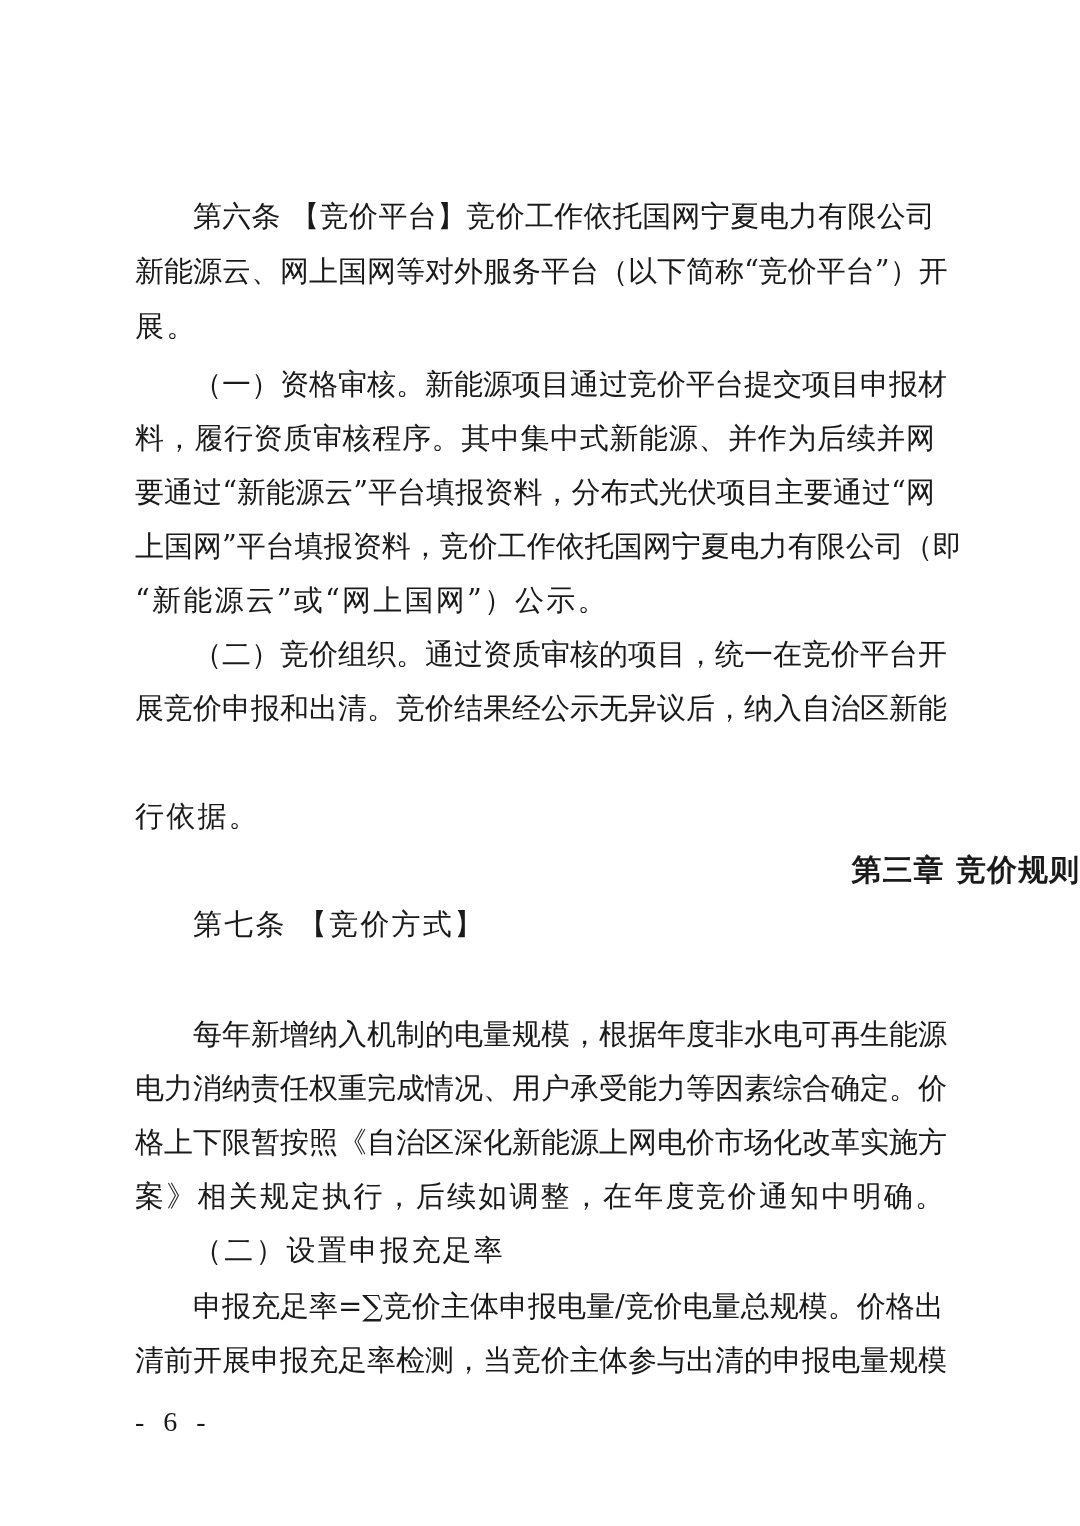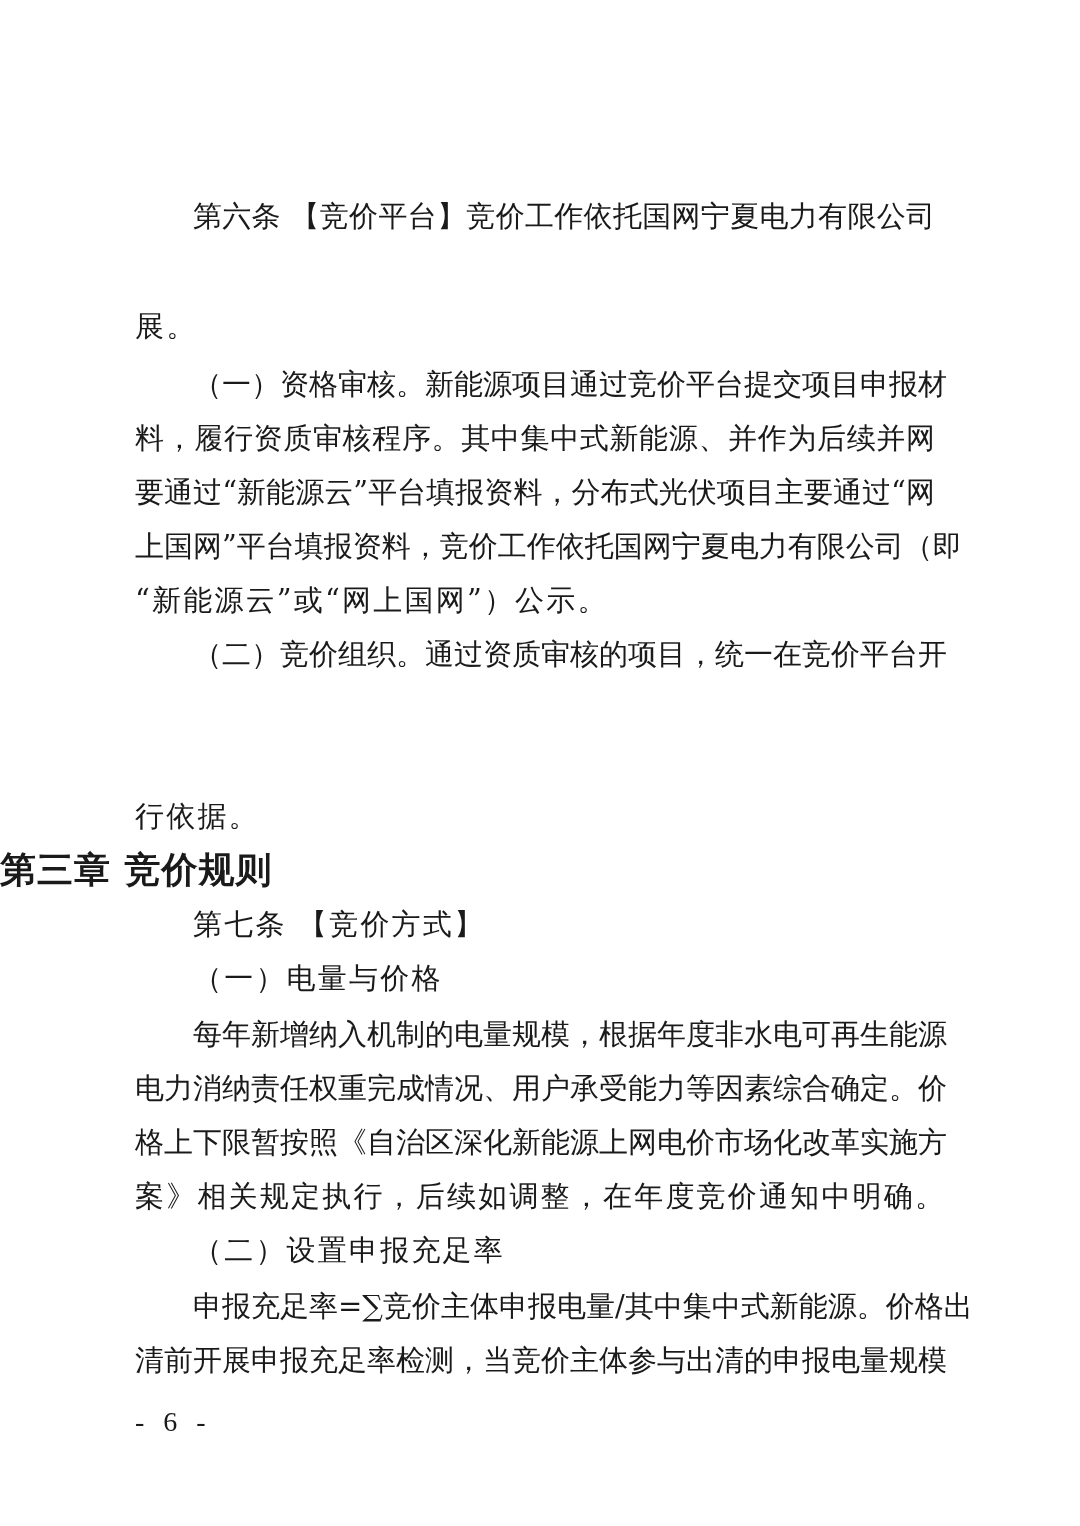--- a/index.html
+++ b/index.html
@@ -3,51 +3,52 @@
 <meta charset="utf-8">
 <style>
   html, body { margin: 0; padding: 0; background: #ffffff; }
   body { width: 1080px; height: 1526px; position: relative; overflow: hidden;
          font-family: "DejaVu Serif", "Liberation Serif", serif; color: #1a1a1a; }
   .page { position: absolute; left: 0; top: 0; width: 1080px; height: 1526px; margin-top: 28px; }
   .line { position: absolute; left: 135px; width: 800px; font-size: 29px; line-height: 36px;
           white-space: nowrap; letter-spacing: 2.2px; }
   .indent { left: 193px; width: 742px; }
   .justify { text-align: justify; text-align-last: justify; letter-spacing: 0; }
-  .heading { position: absolute; left: 0; width: 1080px; text-align: left; font-size: 36px;
+  .heading { position: absolute; left: 0; width: 1080px; text-align: right; font-size: 30px;
              font-weight: bold; font-family: "DejaVu Sans", "Liberation Sans", sans-serif;
              letter-spacing: 1px; line-height: 36px; }
   .pagenum { position: absolute; left: 135px; top: 1378px; font-size: 28px; letter-spacing: 6px;
              font-family: "Liberation Serif", serif; }
 </style>
 </head>
 <body>
 
 <div class="page">
 
   <div class="line indent justify" style="top:170px">第六条 【竞价平台】竞价工作依托国网宁夏电力有限公司</div>
+  <div class="line justify" style="top:225px">新能源云、网上国网等对外服务平台（以下简称“竞价平台”）开</div>
   <div class="line" style="top:280px">展。</div>
 
   <div class="line indent justify" style="top:338px">（一）资格审核。新能源项目通过竞价平台提交项目申报材</div>
   <div class="line justify" style="top:392px">料，履行资质审核程序。其中集中式新能源、并作为后续并网</div>
   <div class="line justify" style="top:446px">要通过“新能源云”平台填报资料，分布式光伏项目主要通过“网</div>
   <div class="line justify" style="top:500px">上国网”平台填报资料，竞价工作依托国网宁夏电力有限公司（即</div>
   <div class="line" style="top:554px">“新能源云”或“网上国网”）公示。</div>
 
   <div class="line indent justify" style="top:608px">（二）竞价组织。通过资质审核的项目，统一在竞价平台开</div>
+  <div class="line justify" style="top:662px">展竞价申报和出清。竞价结果经公示无异议后，纳入自治区新能</div>
   <div class="line" style="top:770px">行依据。</div>
 
   <div class="heading" style="top:824px">第三章 竞价规则</div>
 
   <div class="line indent" style="top:878px">第七条 【竞价方式】</div>
-  <div class="line indent" style="top:932px">（一）电量与价格</div>
 
   <div class="line indent justify" style="top:988px">每年新增纳入机制的电量规模，根据年度非水电可再生能源</div>
   <div class="line justify" style="top:1042px">电力消纳责任权重完成情况、用户承受能力等因素综合确定。价</div>
   <div class="line justify" style="top:1096px">格上下限暂按照《自治区深化新能源上网电价市场化改革实施方</div>
   <div class="line" style="top:1150px">案》相关规定执行，后续如调整，在年度竞价通知中明确。</div>
 
   <div class="line indent" style="top:1204px">（二）设置申报充足率</div>
-  <div class="line indent justify" style="top:1260px">申报充足率=∑竞价主体申报电量/其中集中式新能源。价格出</div>
+  <div class="line indent justify" style="top:1260px">申报充足率=∑竞价主体申报电量/竞价电量总规模。价格出</div>
   <div class="line justify" style="top:1314px">清前开展申报充足率检测，当竞价主体参与出清的申报电量规模</div>
 
   <div class="pagenum">- 6 -</div>
 </div>
 
 </body></html>

